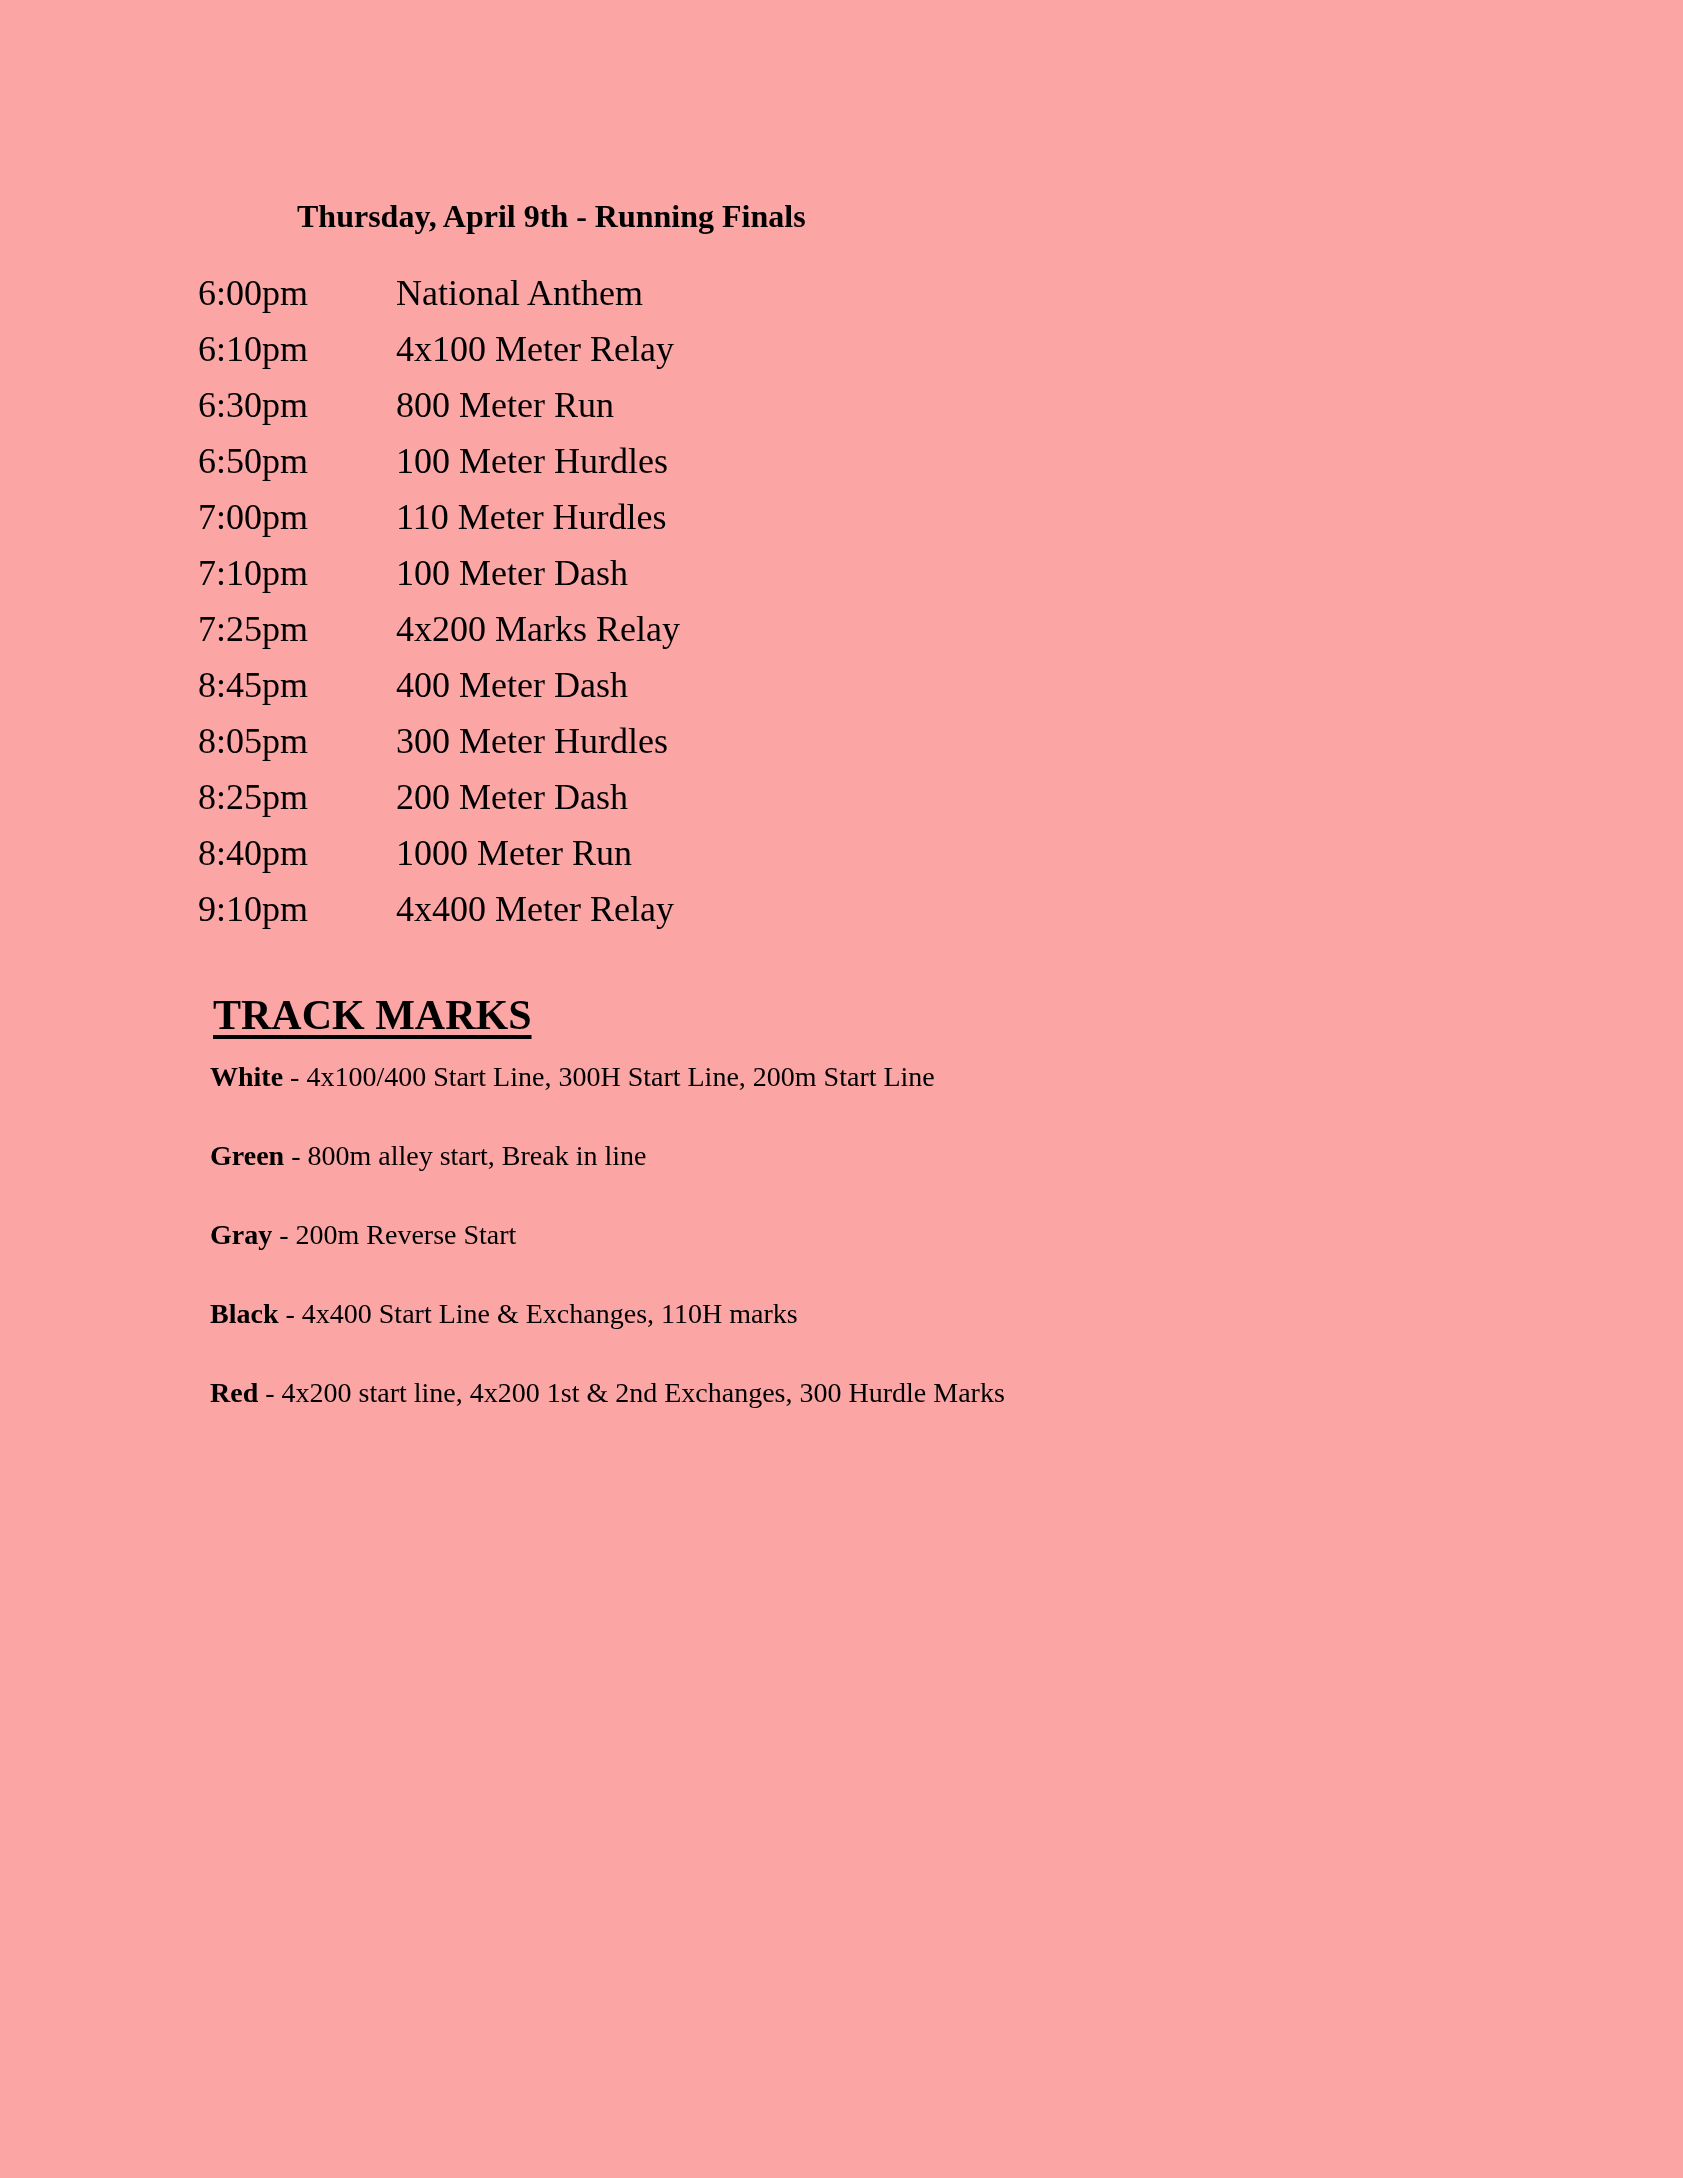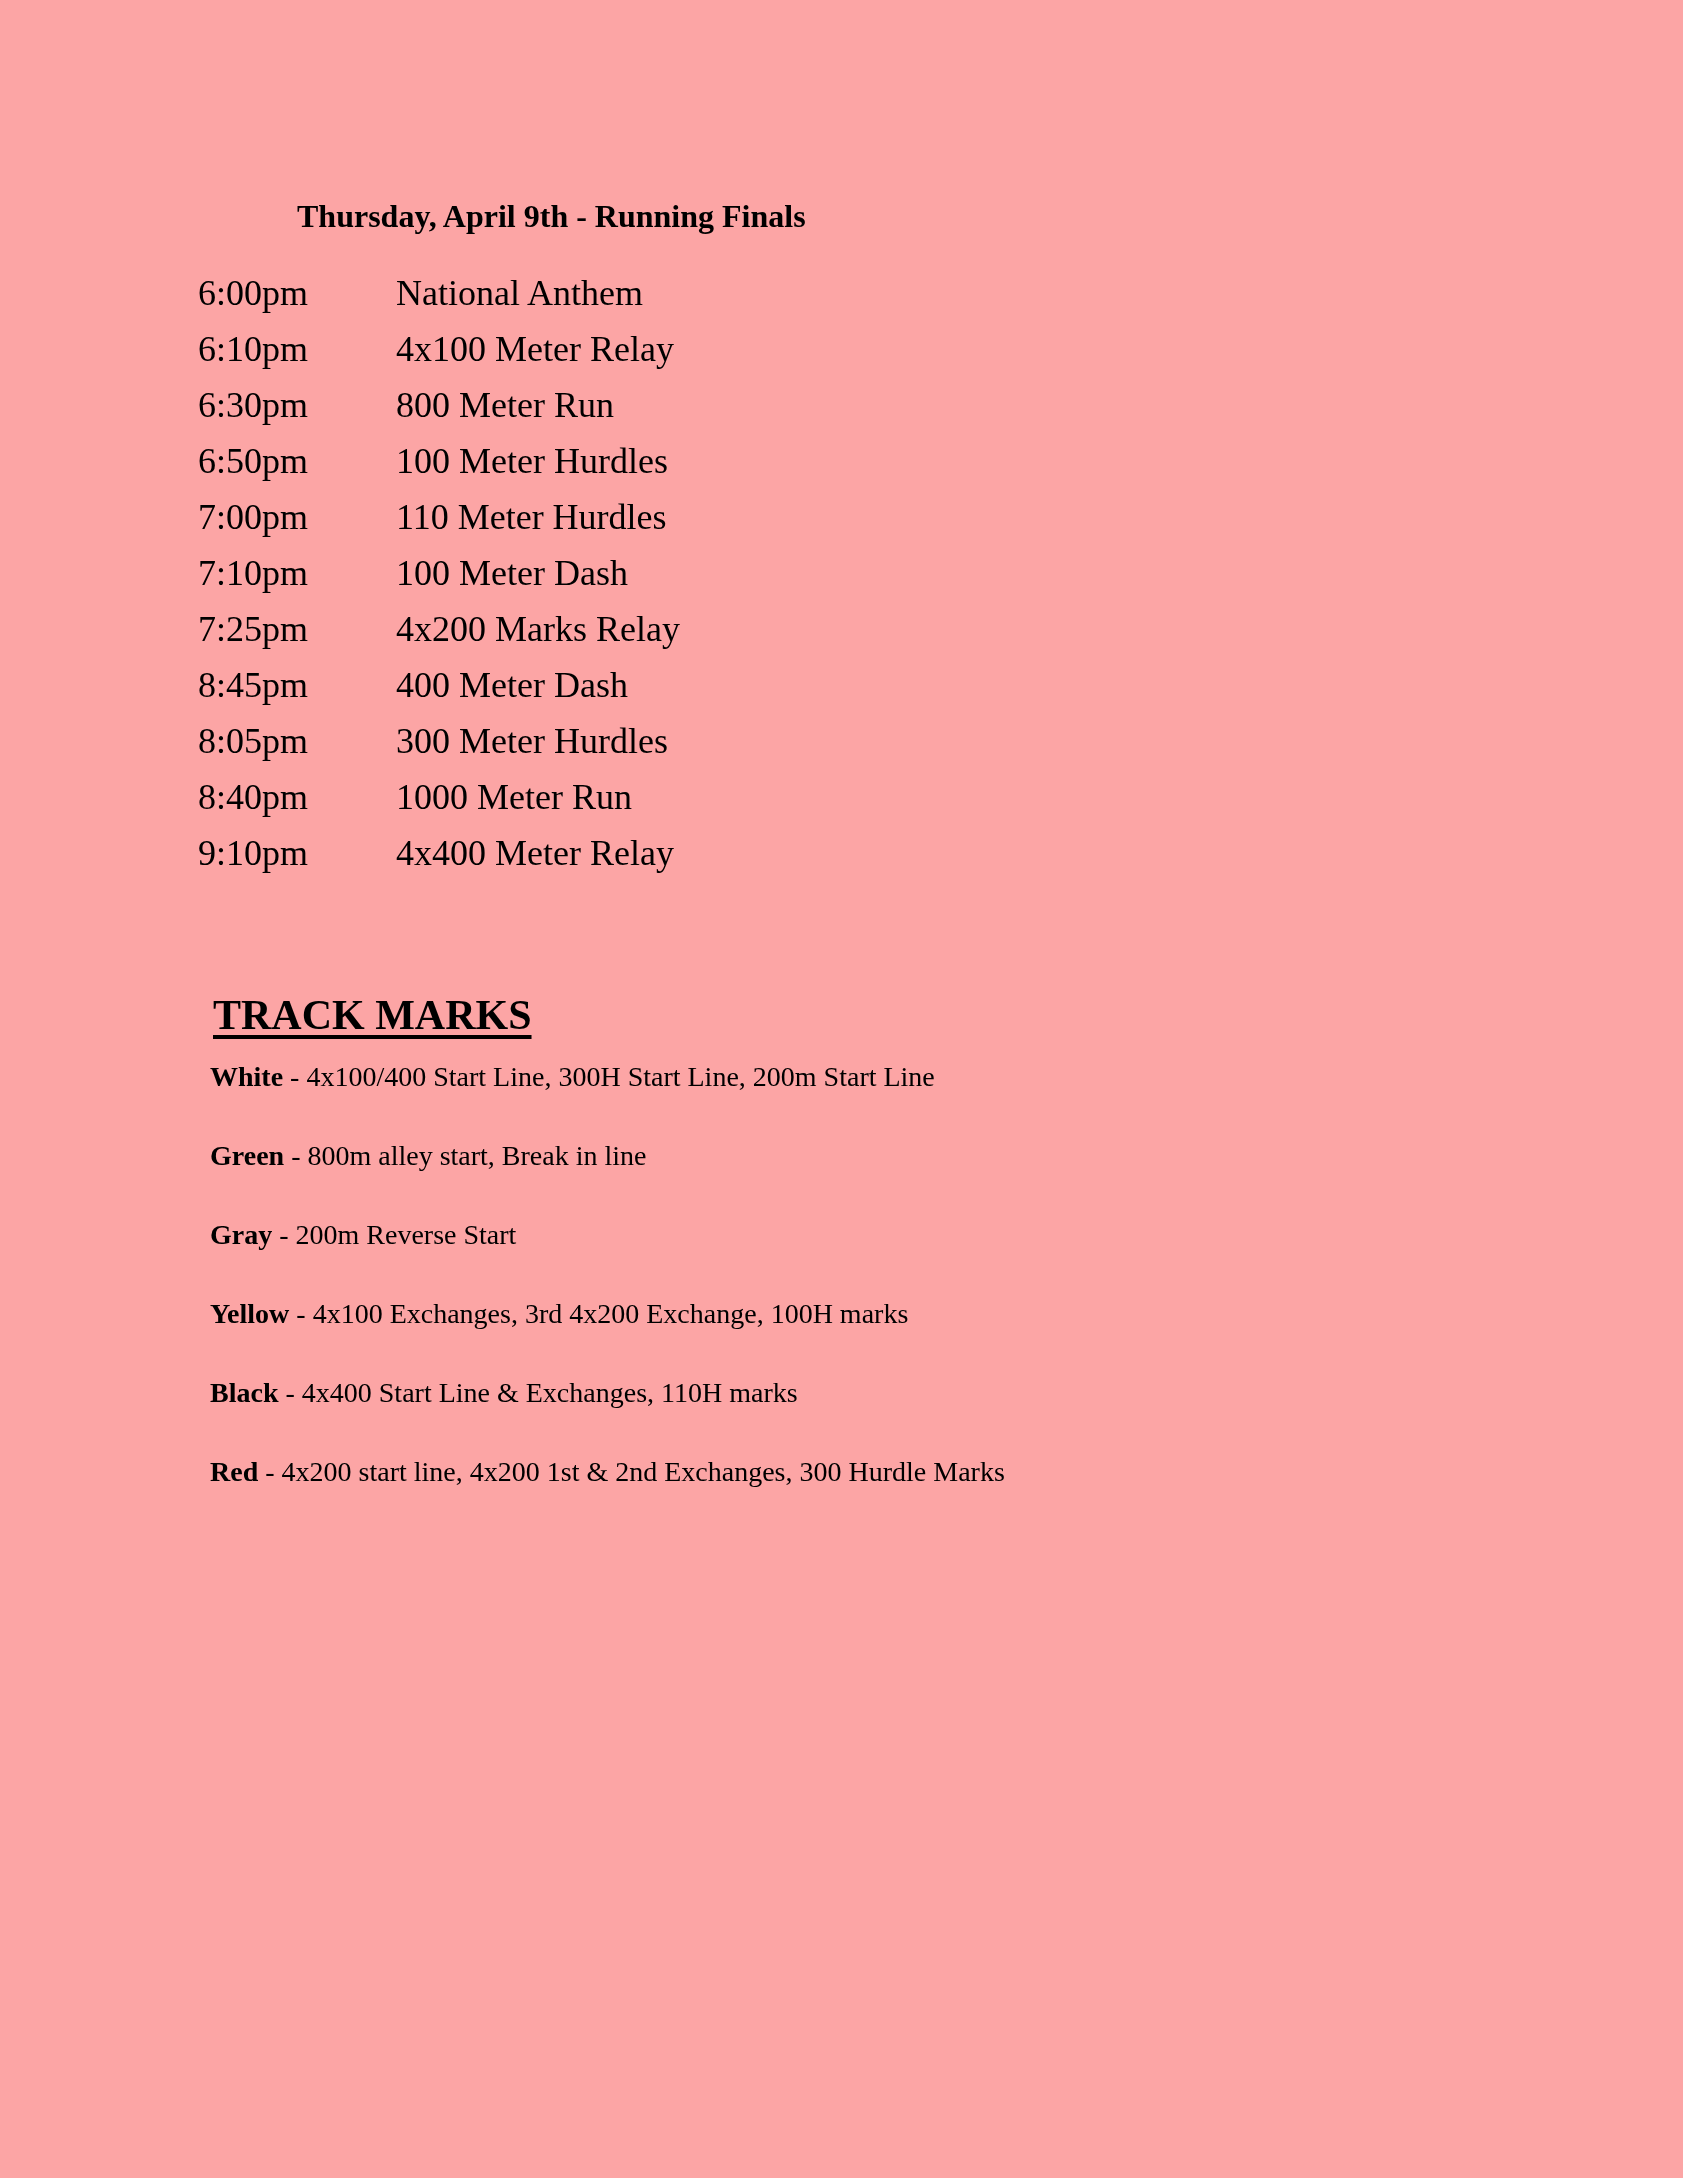--- a/index.html
+++ b/index.html
@@ -122,20 +122,24 @@
       <div class="schedule-row">
         <span class="schedule-time">8:45pm</span>
         <span class="schedule-event">400 Meter Dash</span>
       </div>
 
       <div class="schedule-row">
         <span class="schedule-time">8:05pm</span>
         <span class="schedule-event">300 Meter Hurdles</span>
       </div>
 
+      <div class="schedule-row">
+        <span class="schedule-time">8:25pm</span>
+        <span class="schedule-event">200 Meter Dash</span>
+      </div>
 
       <div class="schedule-row">
         <span class="schedule-time">8:40pm</span>
         <span class="schedule-event">1000 Meter Run</span>
       </div>
 
       <div class="schedule-row">
         <span class="schedule-time">9:10pm</span>
         <span class="schedule-event">4x400 Meter Relay</span>
       </div>
@@ -144,21 +148,20 @@
   <h2 class="marks-heading">TRACK MARKS</h2>
 
   <div class="marks">
 
       <p class="mark-line"><span class="mark-color">White</span><span class="mark-sep"> - </span><span class="mark-desc">4x100/400 Start Line, 300H Start Line, 200m Start Line</span></p>
 
       <p class="mark-line"><span class="mark-color">Green</span><span class="mark-sep"> - </span><span class="mark-desc">800m alley start, Break in line</span></p>
 
       <p class="mark-line"><span class="mark-color">Gray</span><span class="mark-sep"> - </span><span class="mark-desc">200m Reverse Start</span></p>
 
-      <p class="mark-line"><span class="mark-color">Yellow</span><span class="mark-sep"> - </span><span class="mark-desc">4x100 Exchanges, 3rd 4x200 Exchange, 100H marks</span></p>
 
       <p class="mark-line"><span class="mark-color">Black</span><span class="mark-sep"> - </span><span class="mark-desc">4x400 Start Line &amp; Exchanges, 110H marks</span></p>
 
       <p class="mark-line"><span class="mark-color">Red</span><span class="mark-sep"> - </span><span class="mark-desc">4x200 start line, 4x200 1st &amp; 2nd Exchanges, 300 Hurdle Marks</span></p>
     </div>
 
 </div>
 
 
 </body></html>

